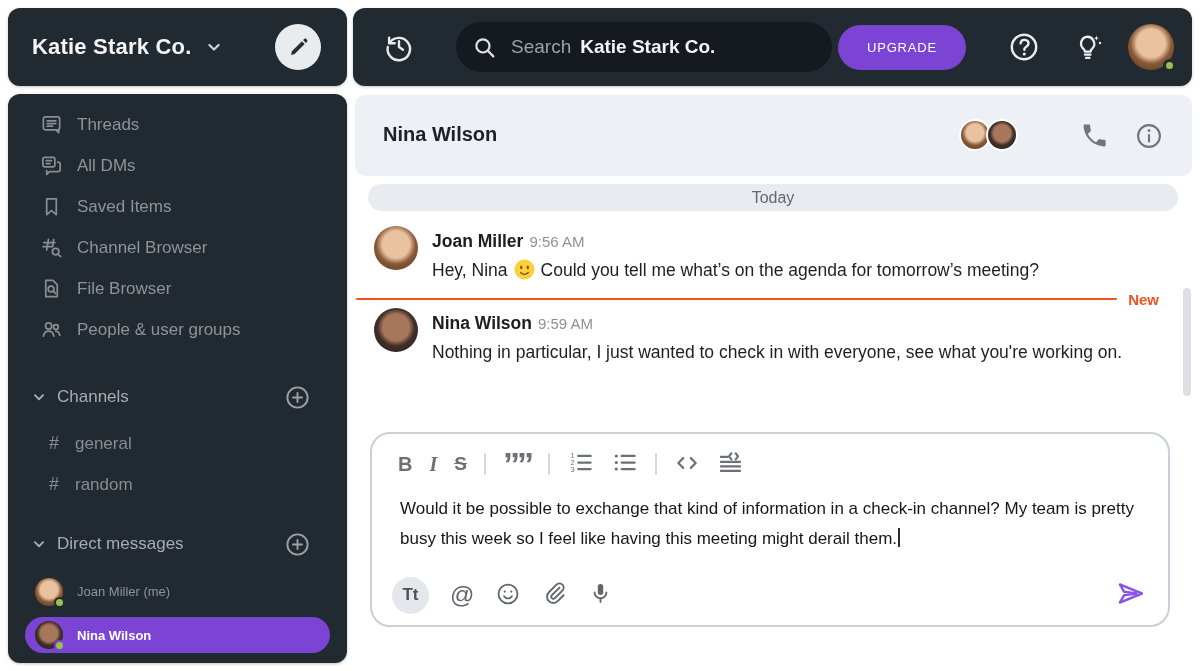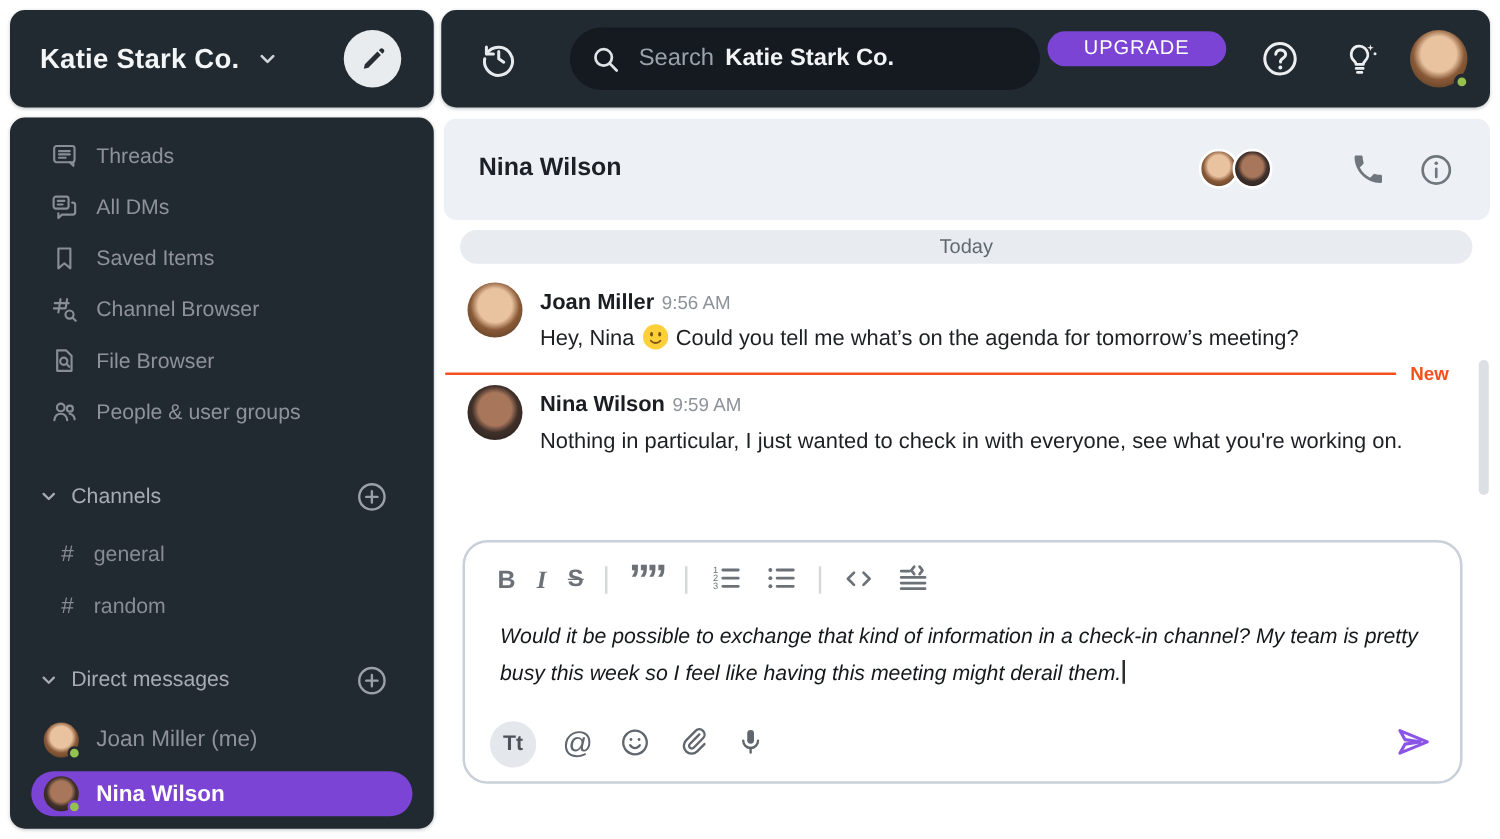--- a/index.html
+++ b/index.html
@@ -15,21 +15,21 @@
   .ws-name { color:#f3f5f6; font-size:22px; font-weight:bold; letter-spacing:.2px; }
   .ws-chevron { margin-left:12px; color:#cfd4d8; display:flex; }
   .compose-btn { margin-left:auto; width:46px; height:46px; border-radius:50%; background:#e9ecee; border:none; display:flex; align-items:center; justify-content:center; color:#272e35; cursor:pointer; }
 
   
   .history-btn { position:absolute; left:30px; top:23px; width:32px; height:32px; background:none; border:none; color:#e8ebee; cursor:pointer; }
   .searchbox { position:absolute; left:103px; top:14px; width:376px; height:50px; border-radius:25px; background:#141a20; display:flex; align-items:center; padding-left:16px; cursor:text; }
   .search-icon { color:#dfe3e6; display:flex; margin-right:14px; }
   .search-label { color:#9aa2aa; font-size:19px; }
   .search-scope { color:#f2f4f6; font-size:19px; font-weight:bold; margin-left:9px; }
-  .upgrade-btn { position:absolute; left:485px; top:17px; height:28px; padding:0 29px; border:none; border-radius:23px; background:#7c44d4; color:#fff; font-size:16px; letter-spacing:.8px; font-family:"Liberation Sans",sans-serif; cursor:pointer; }
+  .upgrade-btn { position:absolute; left:485px; top:17px; height:45px; padding:0 29px; border:none; border-radius:23px; background:#7c44d4; color:#fff; font-size:13px; letter-spacing:.8px; font-family:"Liberation Sans",sans-serif; cursor:pointer; }
   .help-btn { position:absolute; left:654px; top:22px; width:34px; height:34px; background:none; border:none; color:#eceef0; cursor:pointer; }
   .bulb-btn { position:absolute; left:719px; top:23px; width:32px; height:32px; background:none; border:none; color:#eceef0; cursor:pointer; }
   .topbar-avatar { position:absolute; left:775px; top:16px; width:46px; height:46px; border-radius:8px; cursor:pointer; }
   .topbar-avatar .ava { width:46px; height:46px; border-radius:50%; }
 
   .ava { border-radius:50%; position:relative; display:inline-block; }
   .ava-joan { background:radial-gradient(circle at 50% 42%, #ecca aa 0, #e9c3a0 40%, #8a5a38 58%, #6e4a2c 75%, #5d6340 100%); background:radial-gradient(circle at 50% 42%, #e9c3a0 0 40%, #8a5a38 58%, #6e4a2c 75%, #5d6340 100%); }
   .ava-nina { background:radial-gradient(circle at 50% 44%, #a8765a 0 40%, #40302a 56%, #201a17 100%); }
   .presence { position:absolute; right:-2px; bottom:-2px; width:11px; height:11px; border-radius:50%; background:#93c24f; border:2.5px solid #222a31; }
 
@@ -39,21 +39,21 @@
   .nav-ico { width:24px; display:flex; color:#878e94; margin-right:13px; }
   .section-hdr { display:flex; align-items:center; padding:0 36px 0 22px; height:34px; color:#a6acb2; font-size:17px; cursor:pointer; }
   .hdr-channels { margin-top:30px; }
   .hdr-dms { margin-top:22px; }
   .section-hdr .chev { display:flex; color:#a6acb2; margin-right:9px; }
   .plus-btn { margin-left:auto; width:27px; height:27px; background:none; border:none; color:#9aa1a7; cursor:pointer; display:flex; }
   .chan-list { margin-top:9px; }
   .chan-item { height:41px; display:flex; align-items:center; padding-left:38px; color:#868d93; font-size:17px; cursor:pointer; }
   .chan-hash { width:16px; font-size:18px; color:#868d93; margin-right:13px; text-align:center; }
   .dm-list { margin-top:10px; }
-  .dm-item { height:41px; display:flex; align-items:center; padding-left:27px; color:#8d9399; font-size:18px; cursor:pointer; }
+  .dm-item { height:41px; display:flex; align-items:center; padding-left:27px; color:#8d9399; font-size:13px; cursor:pointer; }
   .dm-item .ava { width:28px; height:28px; margin-right:14px; flex:none; }
   .dm-active { height:36px; margin:5px 17px 0; border-radius:18px; background:#7c44d4; padding-left:10px; color:#fff; font-weight:bold; }
   .dm-active .presence { border-color:#7c44d4; }
 
   
   .main { position:absolute; left:353px; top:94px; width:839px; height:569px; }
   .chat-header { position:absolute; left:2px; top:1px; width:837px; height:81px; background:#edf1f5; border-radius:10px; }
   .chat-title { position:absolute; left:28px; top:28px; font-size:20px; font-weight:bold; color:#1b2126; }
   .hdr-avatars { position:absolute; left:604px; top:24px; display:flex; }
   .hdr-avatars .ava { width:32px; height:32px; border:2px solid #fff; }
@@ -83,21 +83,21 @@
 
   
   .composer { position:absolute; left:17px; top:338px; width:800px; height:195px; background:#fff; border:2px solid #c9d0d9; border-radius:20px; }
   .fmt-bar { position:absolute; left:26px; top:13px; height:34px; display:flex; align-items:center; gap:17px; color:#6b7177; }
   .fmt-btn { background:none; border:none; color:#6b7177; cursor:pointer; display:flex; align-items:center; font-family:"Liberation Sans",sans-serif; }
   .fmt-b { font-size:20px; font-weight:800; }
   .fmt-i { font-size:20px; font-weight:bold; font-style:italic; font-family:"Liberation Serif",serif; }
   .fmt-s { font-size:19px; font-weight:bold; text-decoration:line-through; }
   .fmt-q { font-size:34px; font-weight:bold; letter-spacing:-3px; line-height:8px; height:20px; }
   .fmt-sep { width:2px; height:22px; background:#d5d9de; }
-  .composer-text { position:absolute; left:28px; top:60px; width:748px; font-size:17px; line-height:30px; color:#15181b; cursor:text;font-style:italic; }
+  .composer-text { position:absolute; left:28px; top:60px; width:748px; font-size:17px; line-height:30px; color:#15181b; cursor:text; }
   .caret { display:inline-block; width:2px; height:19px; background:#2a2e33; vertical-align:-3px; margin-left:1px; }
   .composer-bottom { position:absolute; left:20px; right:22px; bottom:11px; height:38px; display:flex; align-items:center; gap:21px; }
   .tt-btn { width:37px; height:37px; border-radius:50%; background:#e4e7eb; border:none; color:#4c5258; font-size:17px; font-weight:bold; display:flex; align-items:center; justify-content:center; cursor:pointer; font-family:"Liberation Sans",sans-serif; }
   .cb-btn { background:none; border:none; color:#5f666d; cursor:pointer; display:flex; align-items:center; }
   .at-btn { font-size:24px; font-family:"Liberation Sans",sans-serif; }
   .send-btn { margin-left:auto; background:none; border:none; cursor:pointer; display:flex; }
 </style>
 </head>
 <body>
 

